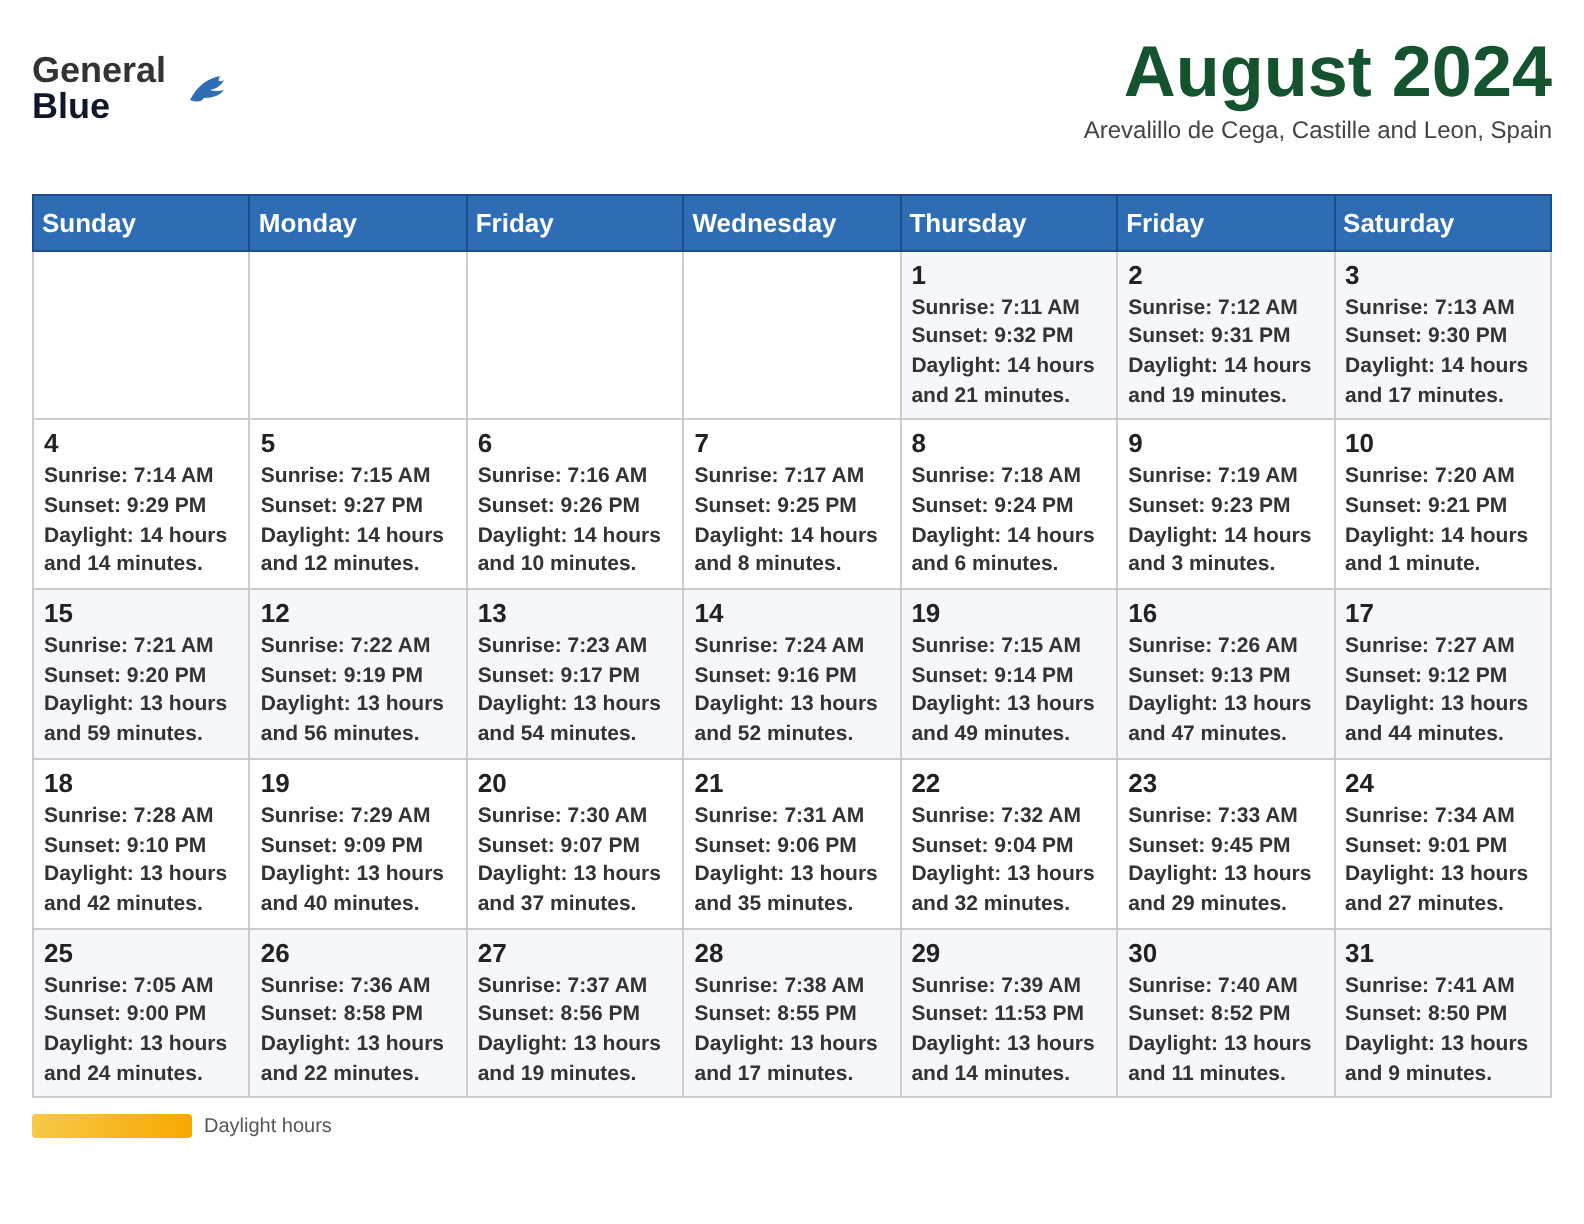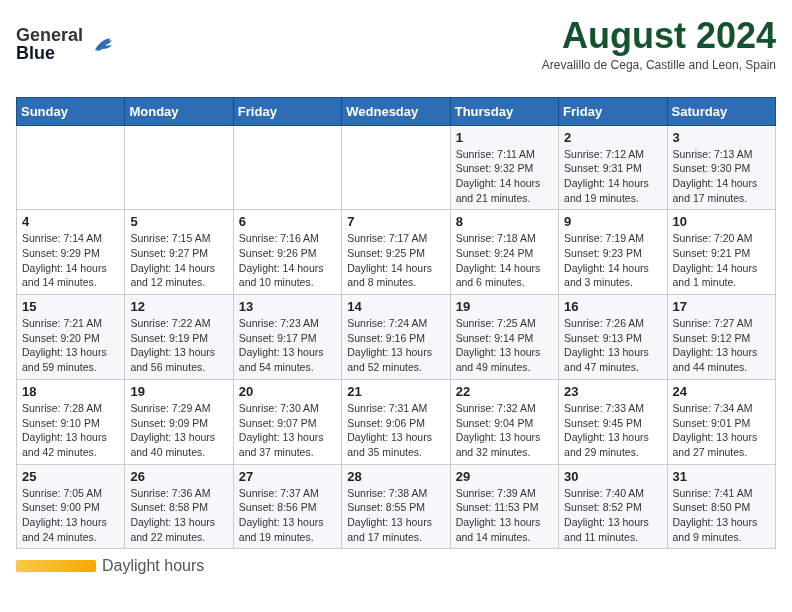--- a/index.html
+++ b/index.html
@@ -67,27 +67,28 @@
       font-weight: bold;
       font-size: 13px;
       color: #222;
       display: block;
       margin-bottom: 2px;
     }
     .day-info {
       color: #333;
       font-size: 10.5px;
       line-height: 1.4;
+      font-weight: bold;
     }
     .empty-cell {
       background: #fff !important;
     }
     .footer-note {
       margin-top: 8px;
-      font-size: 16px;
+      font-size: 10px;
       color: #555;
       display: flex;
       align-items: center;
       gap: 6px;
     }
     .daylight-bar {
       display: inline-block;
       width: 80px;
       height: 12px;
       background: linear-gradient(to right, #f7c948, #f7a800);
@@ -215,21 +216,21 @@
 Daylight: 13 hours and 54 minutes.</div>
         </td>
         <td>
           <span class="day-number">14</span>
           <div class="day-info">Sunrise: 7:24 AM
 Sunset: 9:16 PM
 Daylight: 13 hours and 52 minutes.</div>
         </td>
         <td>
           <span class="day-number">19</span>
-          <div class="day-info">Sunrise: 7:25 AM
+          <div class="day-info">Sunrise: 7:15 AM
 Sunset: 9:14 PM
 Daylight: 13 hours and 49 minutes.</div>
         </td>
         <td>
           <span class="day-number">16</span>
           <div class="day-info">Sunrise: 7:26 AM
 Sunset: 9:13 PM
 Daylight: 13 hours and 47 minutes.</div>
         </td>
         <td>

